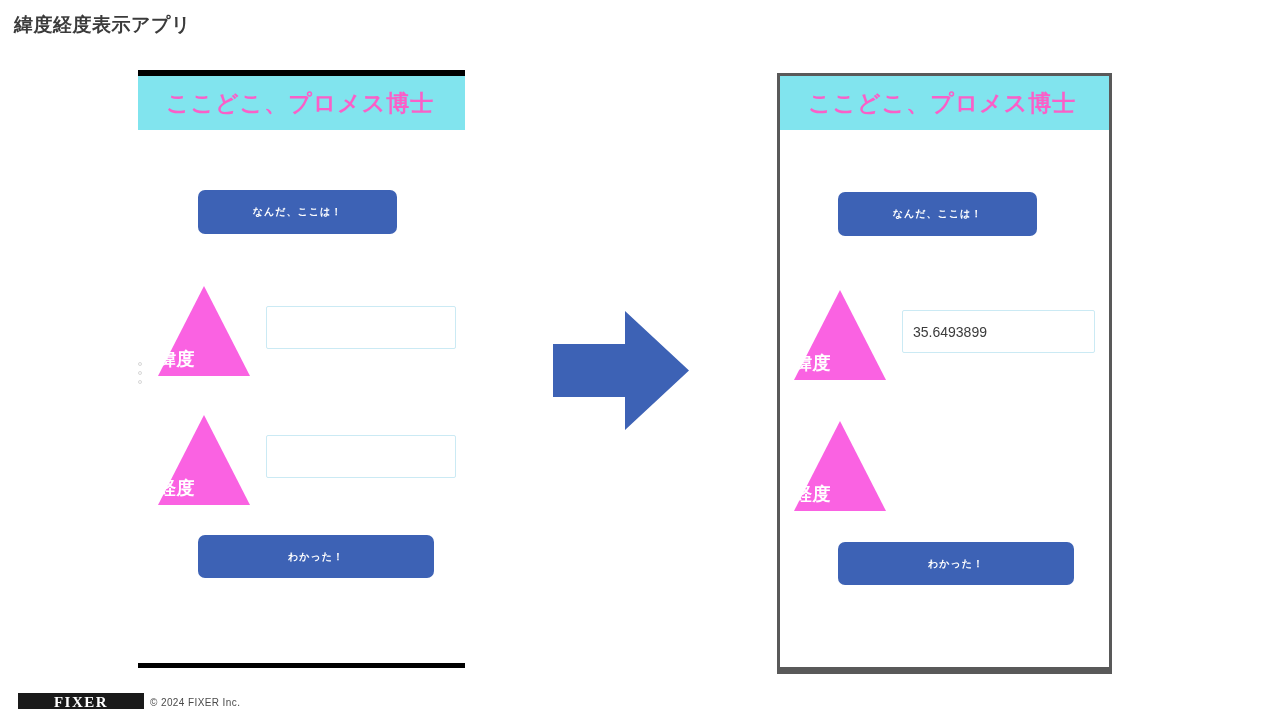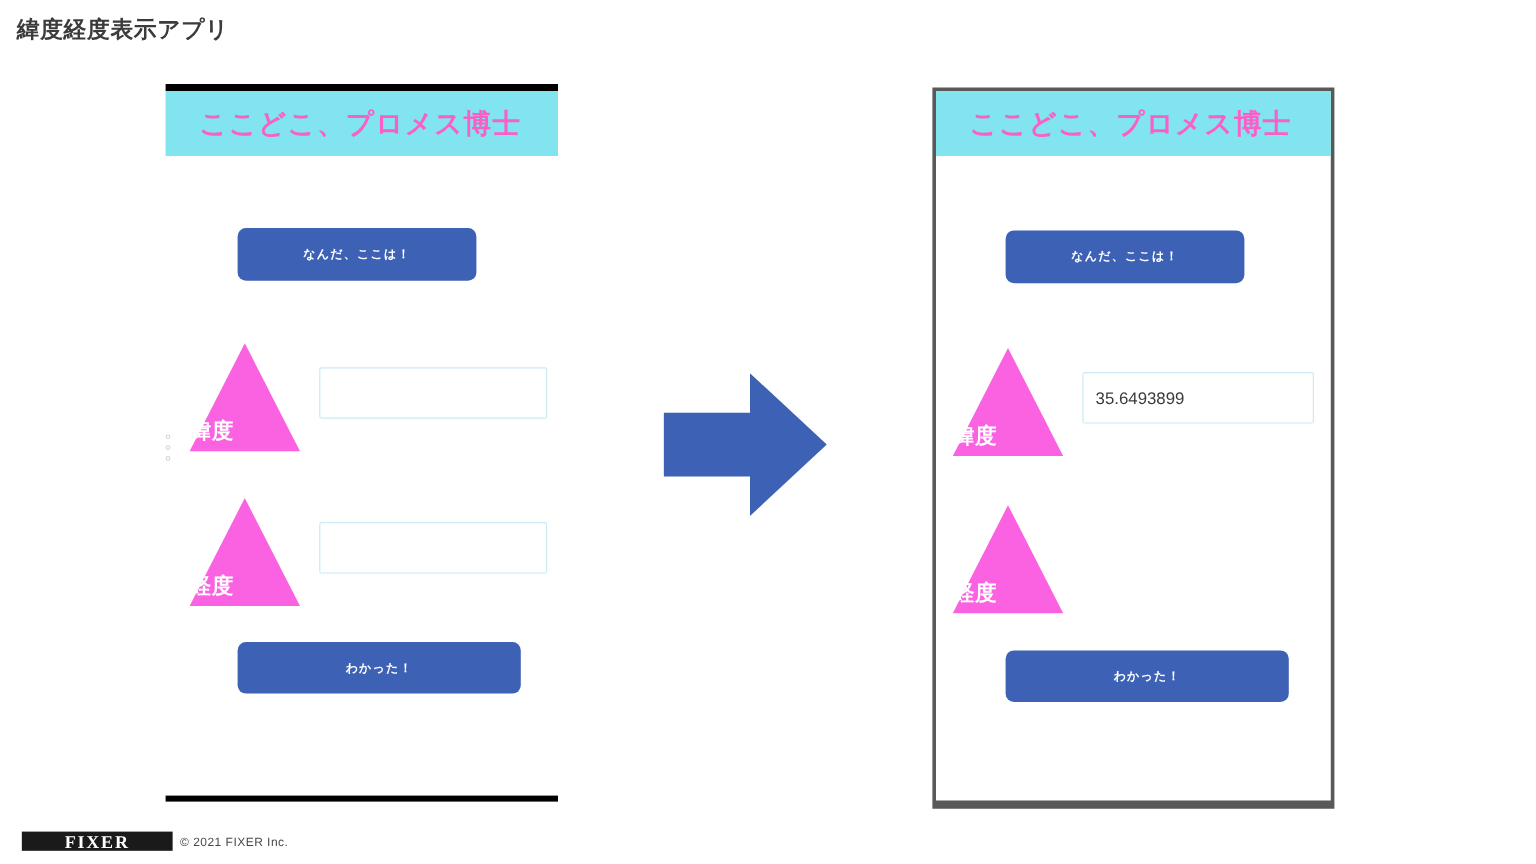--- a/index.html
+++ b/index.html
@@ -290,15 +290,15 @@
       </div>
     </div>
 
     <button class="btn btn-bottom">わかった！</button>
   </div>
 
   <svg class="footer-logo" viewBox="0 0 126 18">
     <rect x="0" y="1" width="126" height="16" fill="#1a1a1a"></rect>
     <text x="63" y="14.5" text-anchor="middle" font-family="Liberation Serif, DejaVu Serif, serif" font-size="15" font-weight="bold" letter-spacing="1.5" fill="#ffffff">FIXER</text>
   </svg>
-  <div class="footer-copy">© 2021 FIXER Inc.</div>
+  <div class="footer-copy">© 2024 FIXER Inc.</div>
 
 </div>
 
 </body></html>

